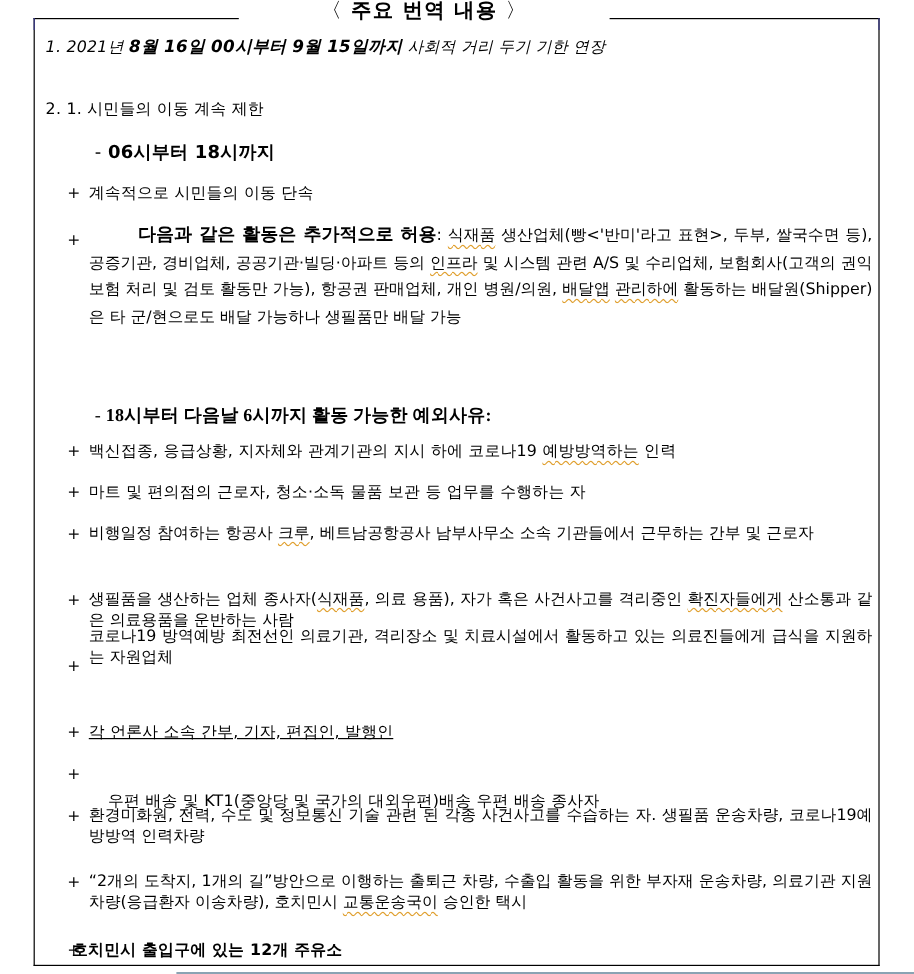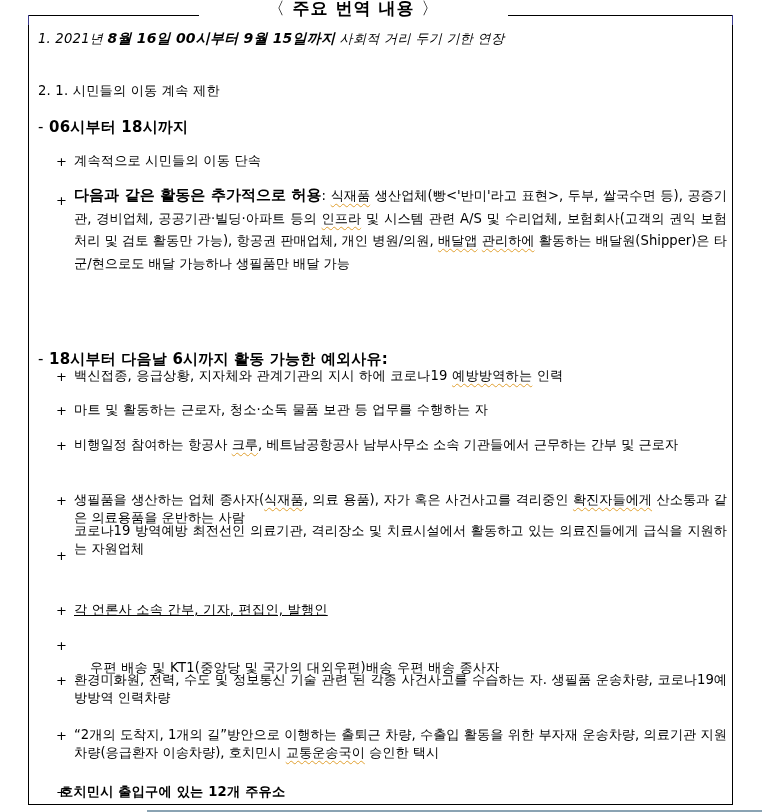--- a/index.html
+++ b/index.html
@@ -62,21 +62,21 @@
   .title .bracket {
     font-weight: normal;
   }
   .line {
     position: absolute;
     font-size: 13.2px;
     white-space: nowrap;
     letter-spacing: 0.2px;
   }
   .b { font-weight: bold; }
-  .big-b { font-weight: bold; font-size: 15px; }
+  .big-b { font-weight: bold; font-size: 15px; margin-left: 41px; }
   .para {
     position: absolute;
     font-size: 13.2px;
     line-height: 22.5px;
     text-align: justify;
     text-align-last: left;
   }
   .para.tight { line-height: 18px; }
   .bullet {
     position: absolute;
@@ -125,30 +125,30 @@
 </div>
 
 <span class="bullet" style="left:56px; top:154px;">+</span>
 <div class="line" style="left:74px; top:152px;">
   <span>계속적으로 시민들의 이동 단속</span>
 </div>
 
 <span class="bullet" style="left:56px; top:193px;">+</span>
 <div class="para" style="left:74px; top:184px; width:653px;"><span class="big-b">다음과 같은 활동은 추가적으로 허용</span><span>:</span> <span class="squiggle">식재품</span><span> 생산업체(빵&lt;'반미'라고 표현&gt;, 두부, 쌀국수면 등), 공증기관, 경비업체, 공공기관·빌딩·아파트 등의 </span><span class="squiggle">인프라</span><span> 및 시스템 관련 A/S 및 수리업체, 보험회사(고객의 권익 보험 처리 및 검토 활동만 가능), 항공권 판매업체, 개인 병원/의원, </span><span class="squiggle">배달앱</span><span> </span><span class="squiggle">관리하에</span><span> 활동하는 배달원(Shipper)은 타 군/현으로도 배달 가능하나 생필품만 배달 가능</span></div>
 
-<div class="line big-b" style="left:38px; top:350px;">
+<div class="line big-b" style="left:38px; top:337px;font-family:Liberation Serif, serif;">
   <span style="font-weight:normal;">-</span>
   <span>18시부터 다음날 6시까지 활동 가능한 예외사유:</span>
 </div>
 
 <span class="bullet" style="left:56px; top:369px;">+</span>
 <div class="line" style="left:74px; top:367px;"><span>백신접종, 응급상황, 지자체와 관계기관의 지시 하에 코로나19 </span><span class="squiggle">예방방역하는</span><span> 인력</span></div>
 
 <span class="bullet" style="left:56px; top:403px;">+</span>
-<div class="line" style="left:74px; top:401px;"><span>마트 및 활동하는 근로자, 청소·소독 물품 보관 등 업무를 수행하는 자</span></div>
+<div class="line" style="left:74px; top:401px;"><span>마트 및 편의점의 근로자, 청소·소독 물품 보관 등 업무를 수행하는 자</span></div>
 
 <span class="bullet" style="left:56px; top:438px;">+</span>
 <div class="para tight" style="left:74px; top:436px; width:653px;"><span>비행일정 참여하는 항공사 </span><span class="squiggle">크루</span><span>, 베트남공항공사 남부사무소 소속 기관들에서 근무하는 간부 및 근로자</span></div>
 
 <span class="bullet" style="left:56px; top:493px;">+</span>
 <div class="para tight" style="left:74px; top:491px; width:653px;"><span>생필품을 생산하는 업체 종사자(</span><span class="squiggle">식재품</span><span>, 의료 용품), 자가 혹은 사건사고를 격리중인 </span><span class="squiggle">확진자들에게</span><span> 산소통과 같은 의료용품을 운반하는 사람</span></div>
 
 <span class="bullet" style="left:56px; top:548px;">+</span>
 <div class="para tight" style="left:74px; top:522px; width:653px;"><span>코로나19 방역예방 최전선인 의료기관, 격리장소 및 치료시설에서 활동하고 있는 의료진들에게 급식을 지원하는 자원업체</span></div>
 

